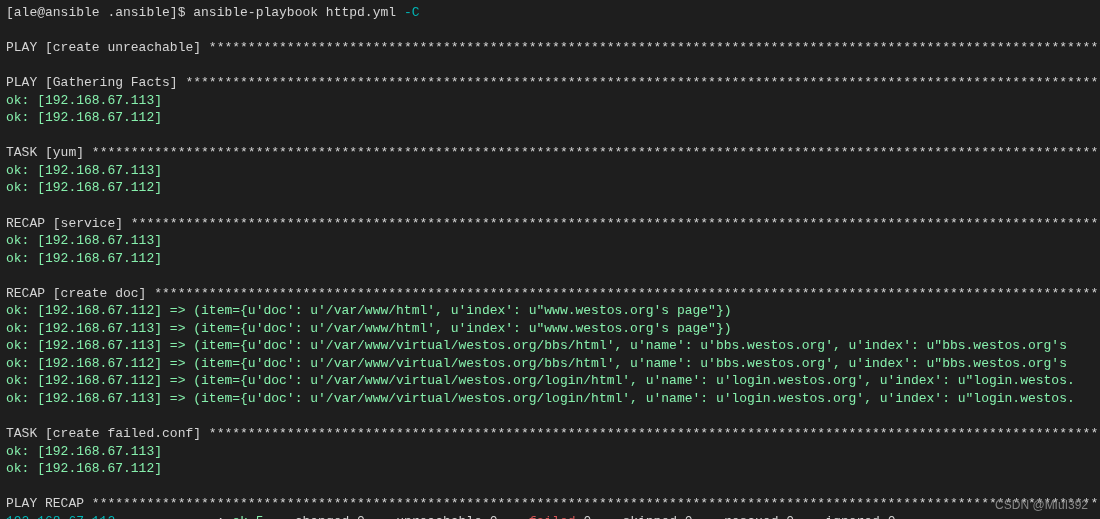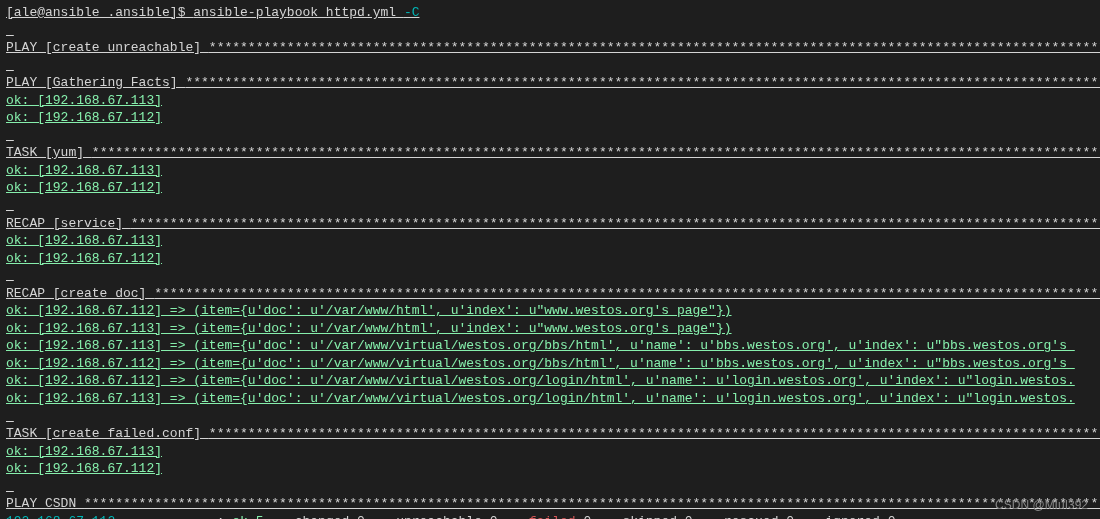--- a/index.html
+++ b/index.html
@@ -8,21 +8,21 @@
     color: #d4d4d4;
     font-family: 'Courier New', monospace;
     font-size: 13px;
     line-height: 1.35;
     padding: 4px 6px;
     width: 1100px;
     height: 519px;
     overflow: hidden;
     white-space: nowrap;
   }
-  .line { white-space: pre; text-decoration: underline; }
+  .line { white-space: pre; }
   .green { color: #86efac; }
   .teal { color: #00b7b7; }
   .red { color: #d45656; }
   .watermark {
     position: absolute;
     right: 12px;
     bottom: 6px;
     color: #888;
     font-size: 12px;
     font-family: sans-serif;
@@ -59,16 +59,16 @@
 <div class="line green">ok: [192.168.67.112] =&gt; (item={u'doc': u'/var/www/virtual/westos.org/bbs/html', u'name': u'bbs.westos.org', u'index': u"bbs.westos.org's </div>
 <div class="line green">ok: [192.168.67.112] =&gt; (item={u'doc': u'/var/www/virtual/westos.org/login/html', u'name': u'login.westos.org', u'index': u"login.westos.</div>
 <div class="line green">ok: [192.168.67.113] =&gt; (item={u'doc': u'/var/www/virtual/westos.org/login/html', u'name': u'login.westos.org', u'index': u"login.westos.</div>
 <div class="line"> </div>
 
 <div class="line"><span>TASK [create failed.conf] </span><span>*********************************************************************************************************************************</span></div>
 <div class="line green">ok: [192.168.67.113]</div>
 <div class="line green">ok: [192.168.67.112]</div>
 <div class="line"> </div>
 
-<div class="line"><span>PLAY CSDN </span><span>*************************************************************************************************************************************************</span></div>
+<div class="line"><span>PLAY RECAP </span><span>*************************************************************************************************************************************************</span></div>
 <div class="line"><span class="teal">192.168.67.112</span><span>             : </span><span class="green">ok=5</span><span>    </span><span>changed=0</span><span>    </span><span>unreachable=0</span><span>    </span><span class="red">failed</span><span>=0</span><span>    </span><span>skipped=0</span><span>    </span><span>rescued=0</span><span>    </span><span>ignored=0</span></div>
 
 <div class="watermark">CSDN @MIuI392</div>
 
 </body></html>

